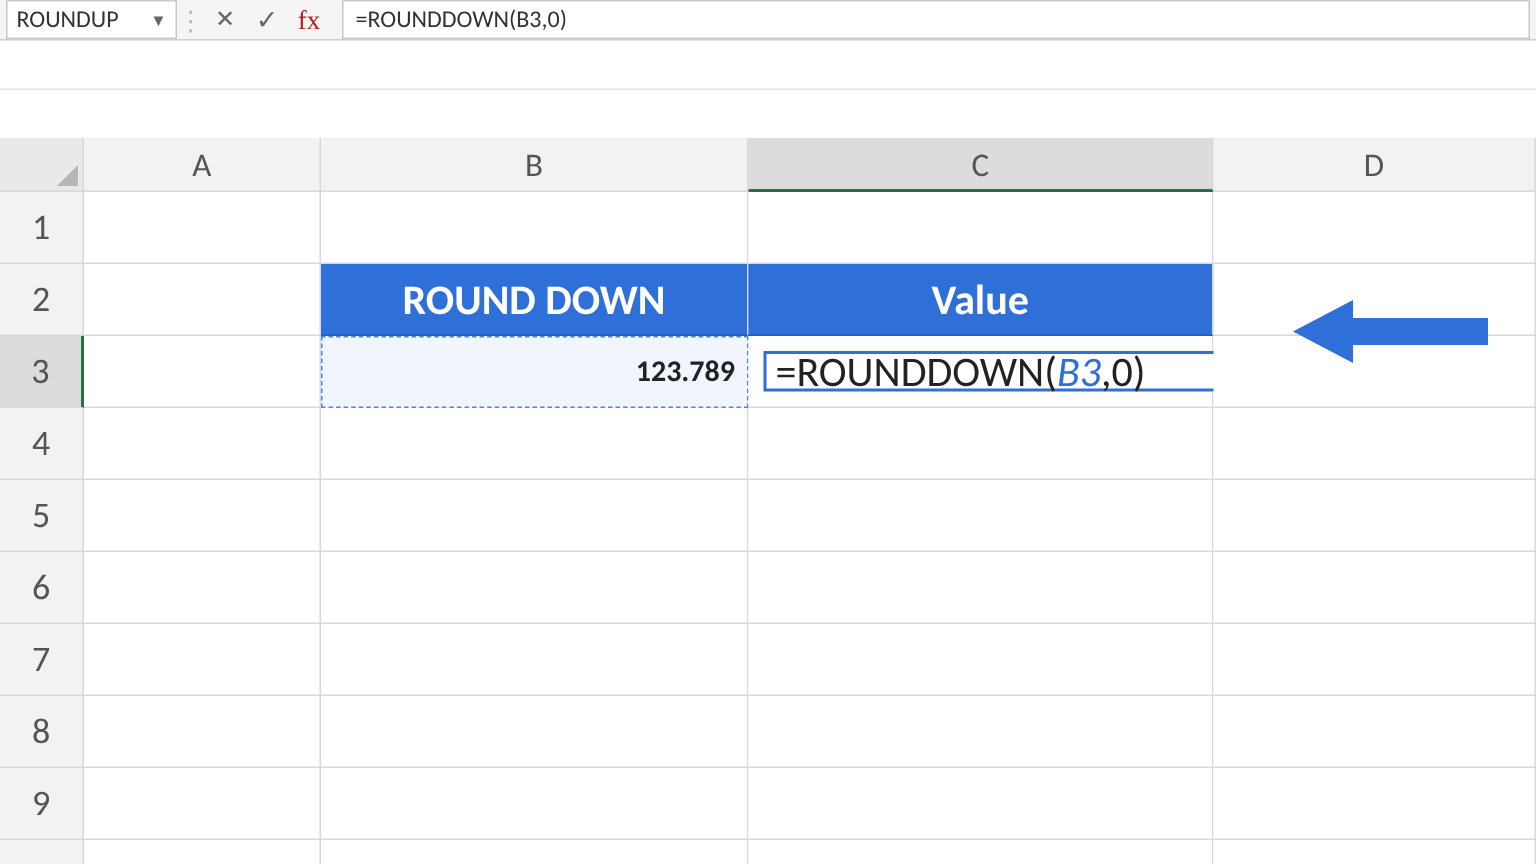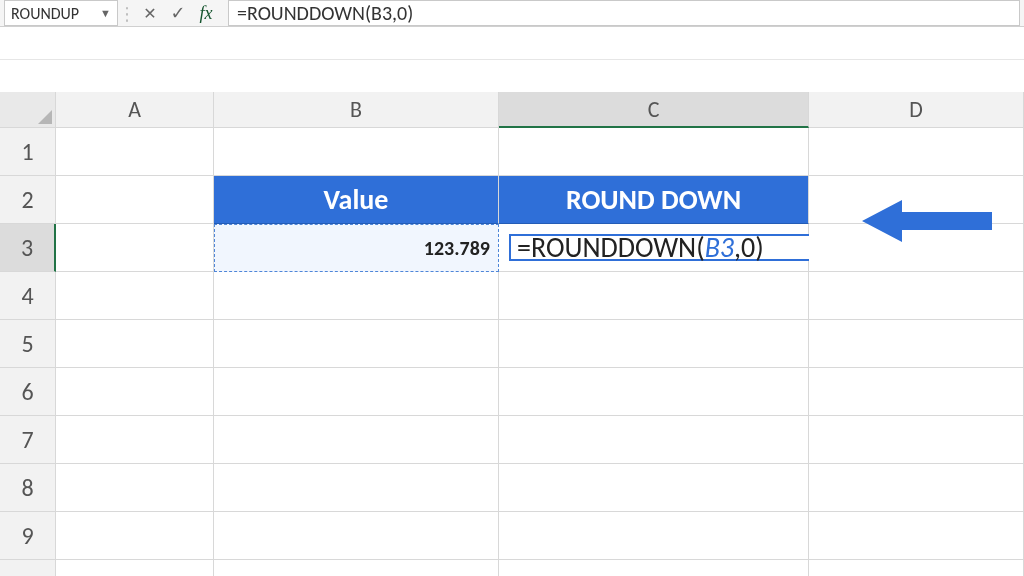--- a/index.html
+++ b/index.html
@@ -16,26 +16,26 @@
   }
   .name-box {
     width: 114px; height: 26px; background: #ffffff; border: 1px solid #c9c9c9;
     display: flex; align-items: center; justify-content: space-between;
     padding: 0 6px; color: #333; font-size: 16px;
   }
   .name-box .nb-text { flex: 1; }
   .name-box .caret { color: #666; font-size: 11px; }
   .fb-sep { width: 18px; display:flex; justify-content:center; color:#bbb; font-size:18px; padding-top:2px; }
   .fb-btn { width: 28px; height: 26px; display:flex; align-items:center; justify-content:center; color:#666; cursor:pointer; }
-  .fb-btn.fx { font-style: italic; font-family: "Times New Roman", serif; font-size: 18px; color:#14532d; }
+  .fb-btn.fx { font-family: "Times New Roman", serif; font-size: 18px; color:#b91c1c; }
   .fb-btn.cancel { font-size: 16px; }
   .fb-btn.enter { font-size: 18px; }
   .formula-input {
     flex: 1; height: 26px; background: #ffffff; border: 1px solid #c9c9c9;
-    padding: 0 8px; font-size: 20px; color: #333; display:flex; align-items:center;
+    padding: 0 8px; font-size: 16px; color: #333; display:flex; align-items:center;
     margin-left: 8px; overflow:hidden; white-space:nowrap;
   }
 
   
   .thin-bar { height: 18px; background:#fdfdfd; border-bottom:1px solid #e6e6e6; }
 
   
   .grid { display: grid; grid-template-columns: 56px 158px 285px 310px 215px; }
   .colhead, .rowhead, .corner, .cell { border-right: 1px solid #d8d8d8; border-bottom: 1px solid #d8d8d8; }
   .colhead, .rowhead, .corner { background: #f2f2f2; color:#555; display:flex; align-items:center; justify-content:center; font-size:22px; }
@@ -119,24 +119,24 @@
     <div class="cell"></div>
     <div class="cell"></div>
     <div class="cell"></div>
     <div class="cell"></div>
 
     <div class="rowhead">
         <span>2</span>
       </div>
     <div class="cell"></div>
     <div class="cell hcell">
+        <span>ROUND DOWN</span>
+      </div>
+    <div class="cell hcell">
         <span>Value</span>
-      </div>
-    <div class="cell hcell">
-        <span>ROUND DOWN</span>
       </div>
     <div class="cell"></div>
 
     <div class="rowhead active">
         <span>3</span>
       </div>
     <div class="cell"></div>
     <div class="cell valcell">
         <span>123.789</span>
       </div>

